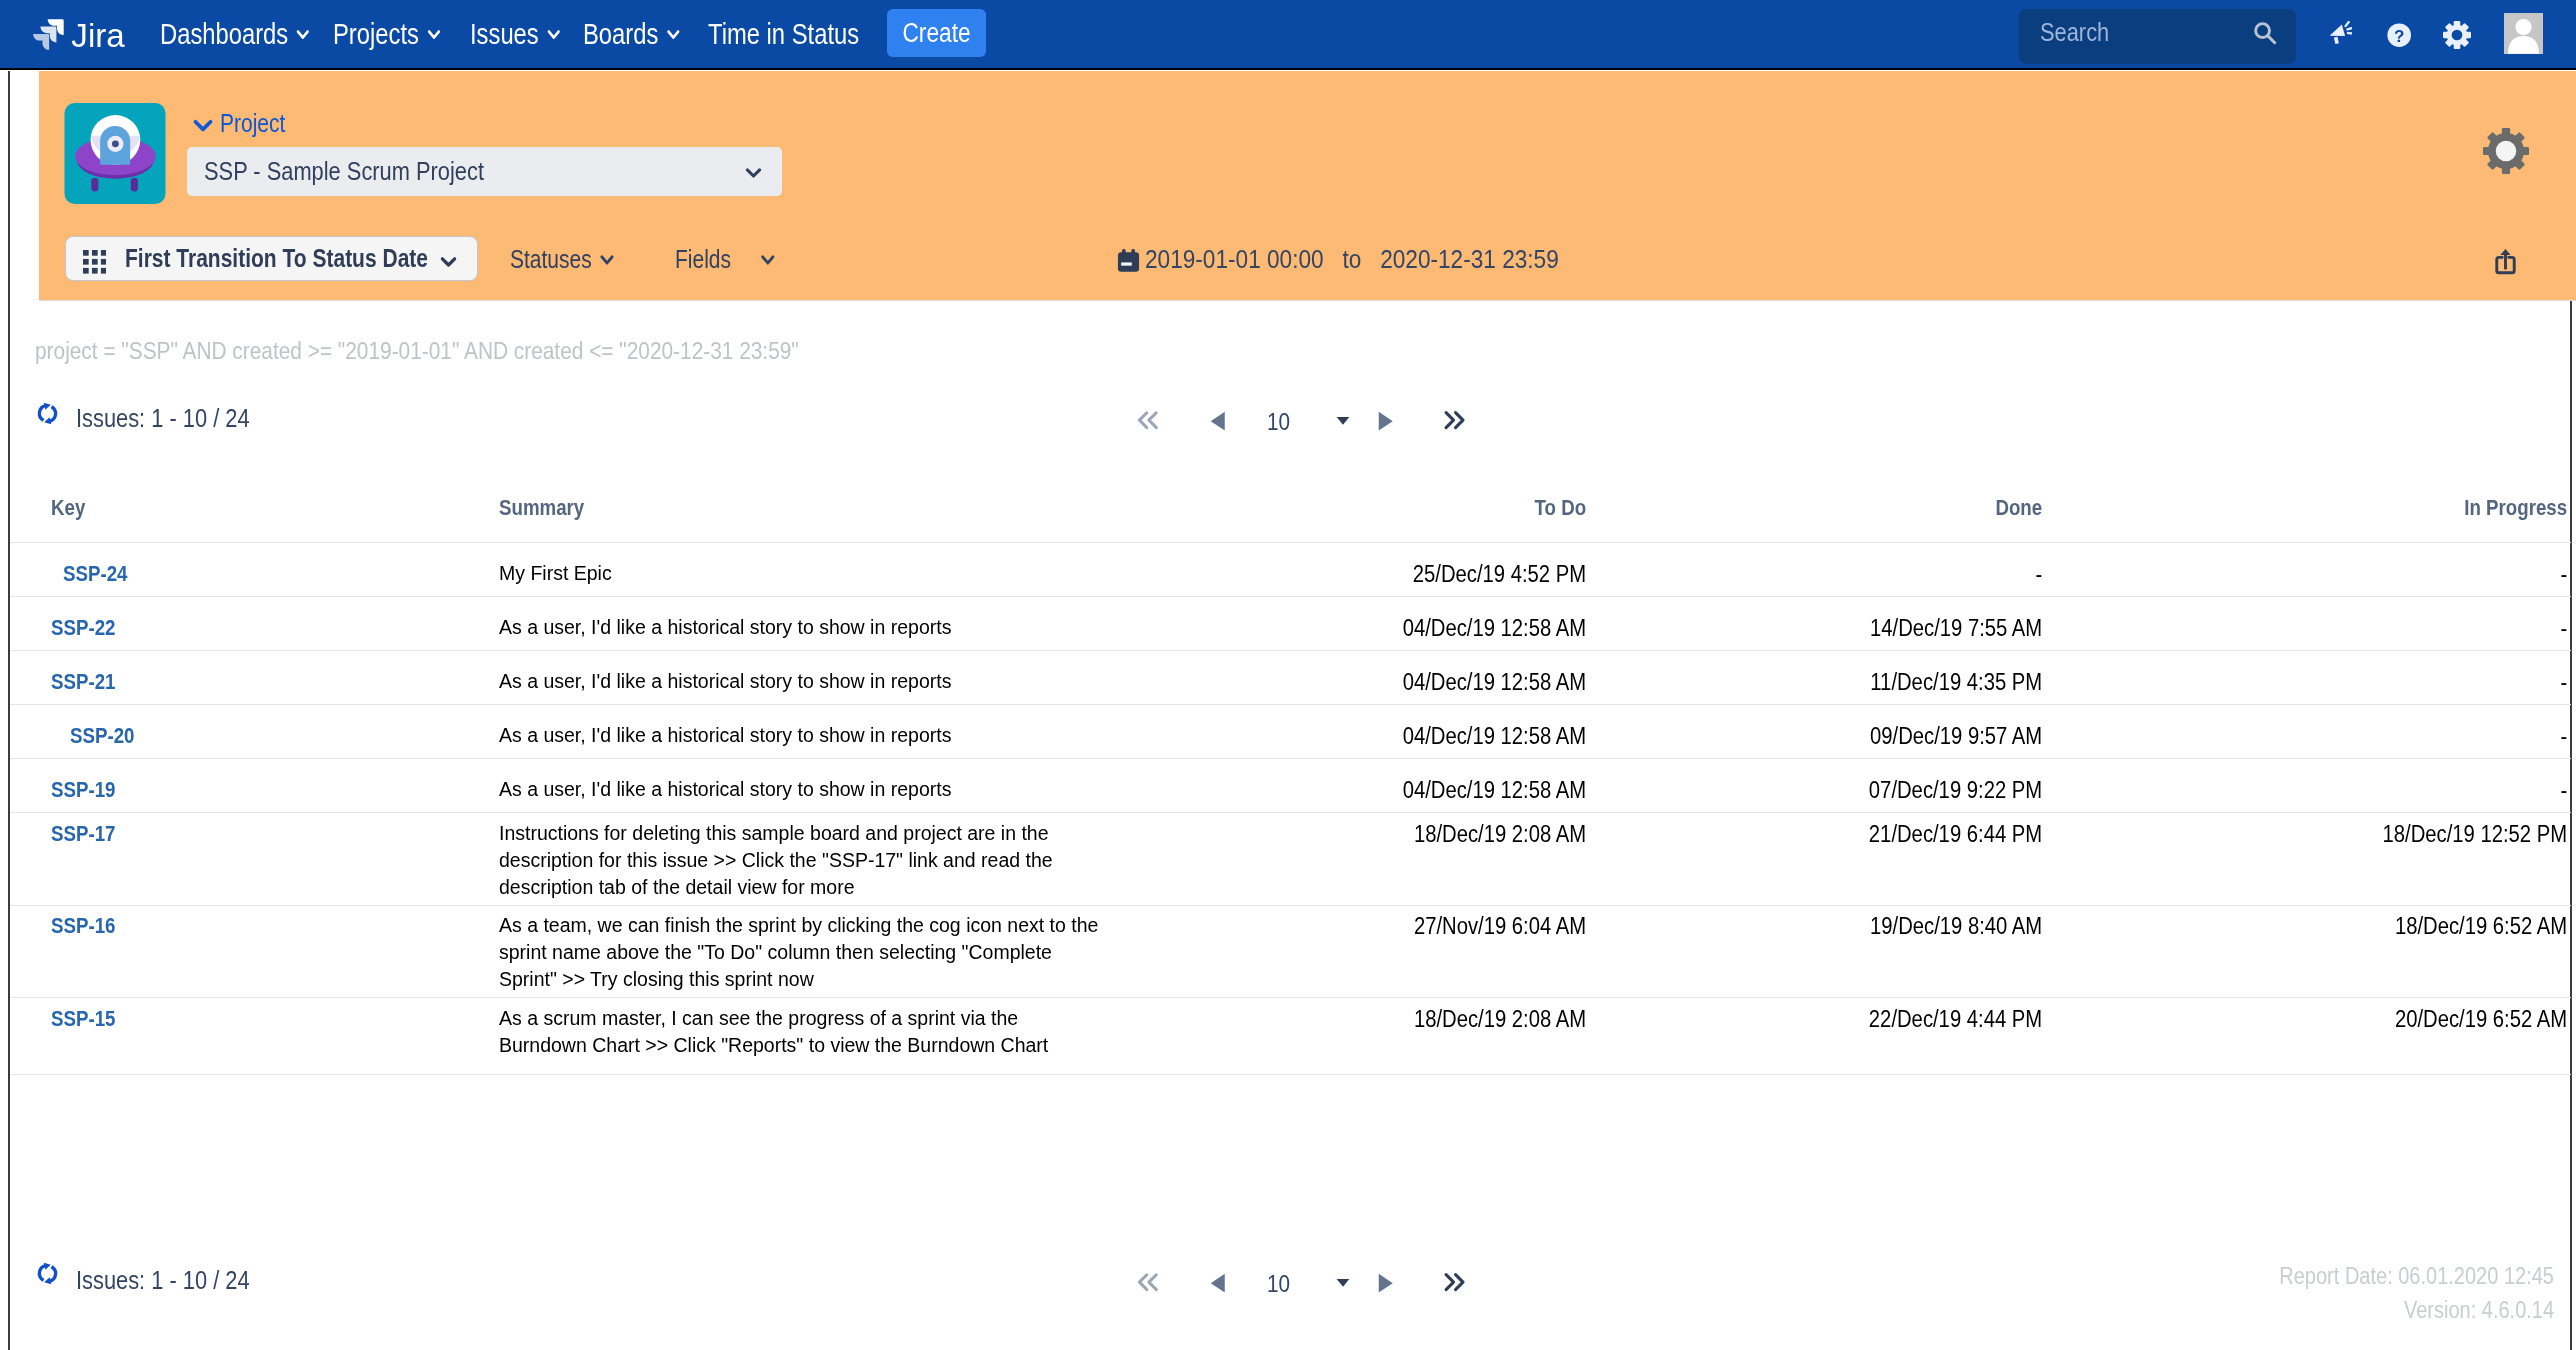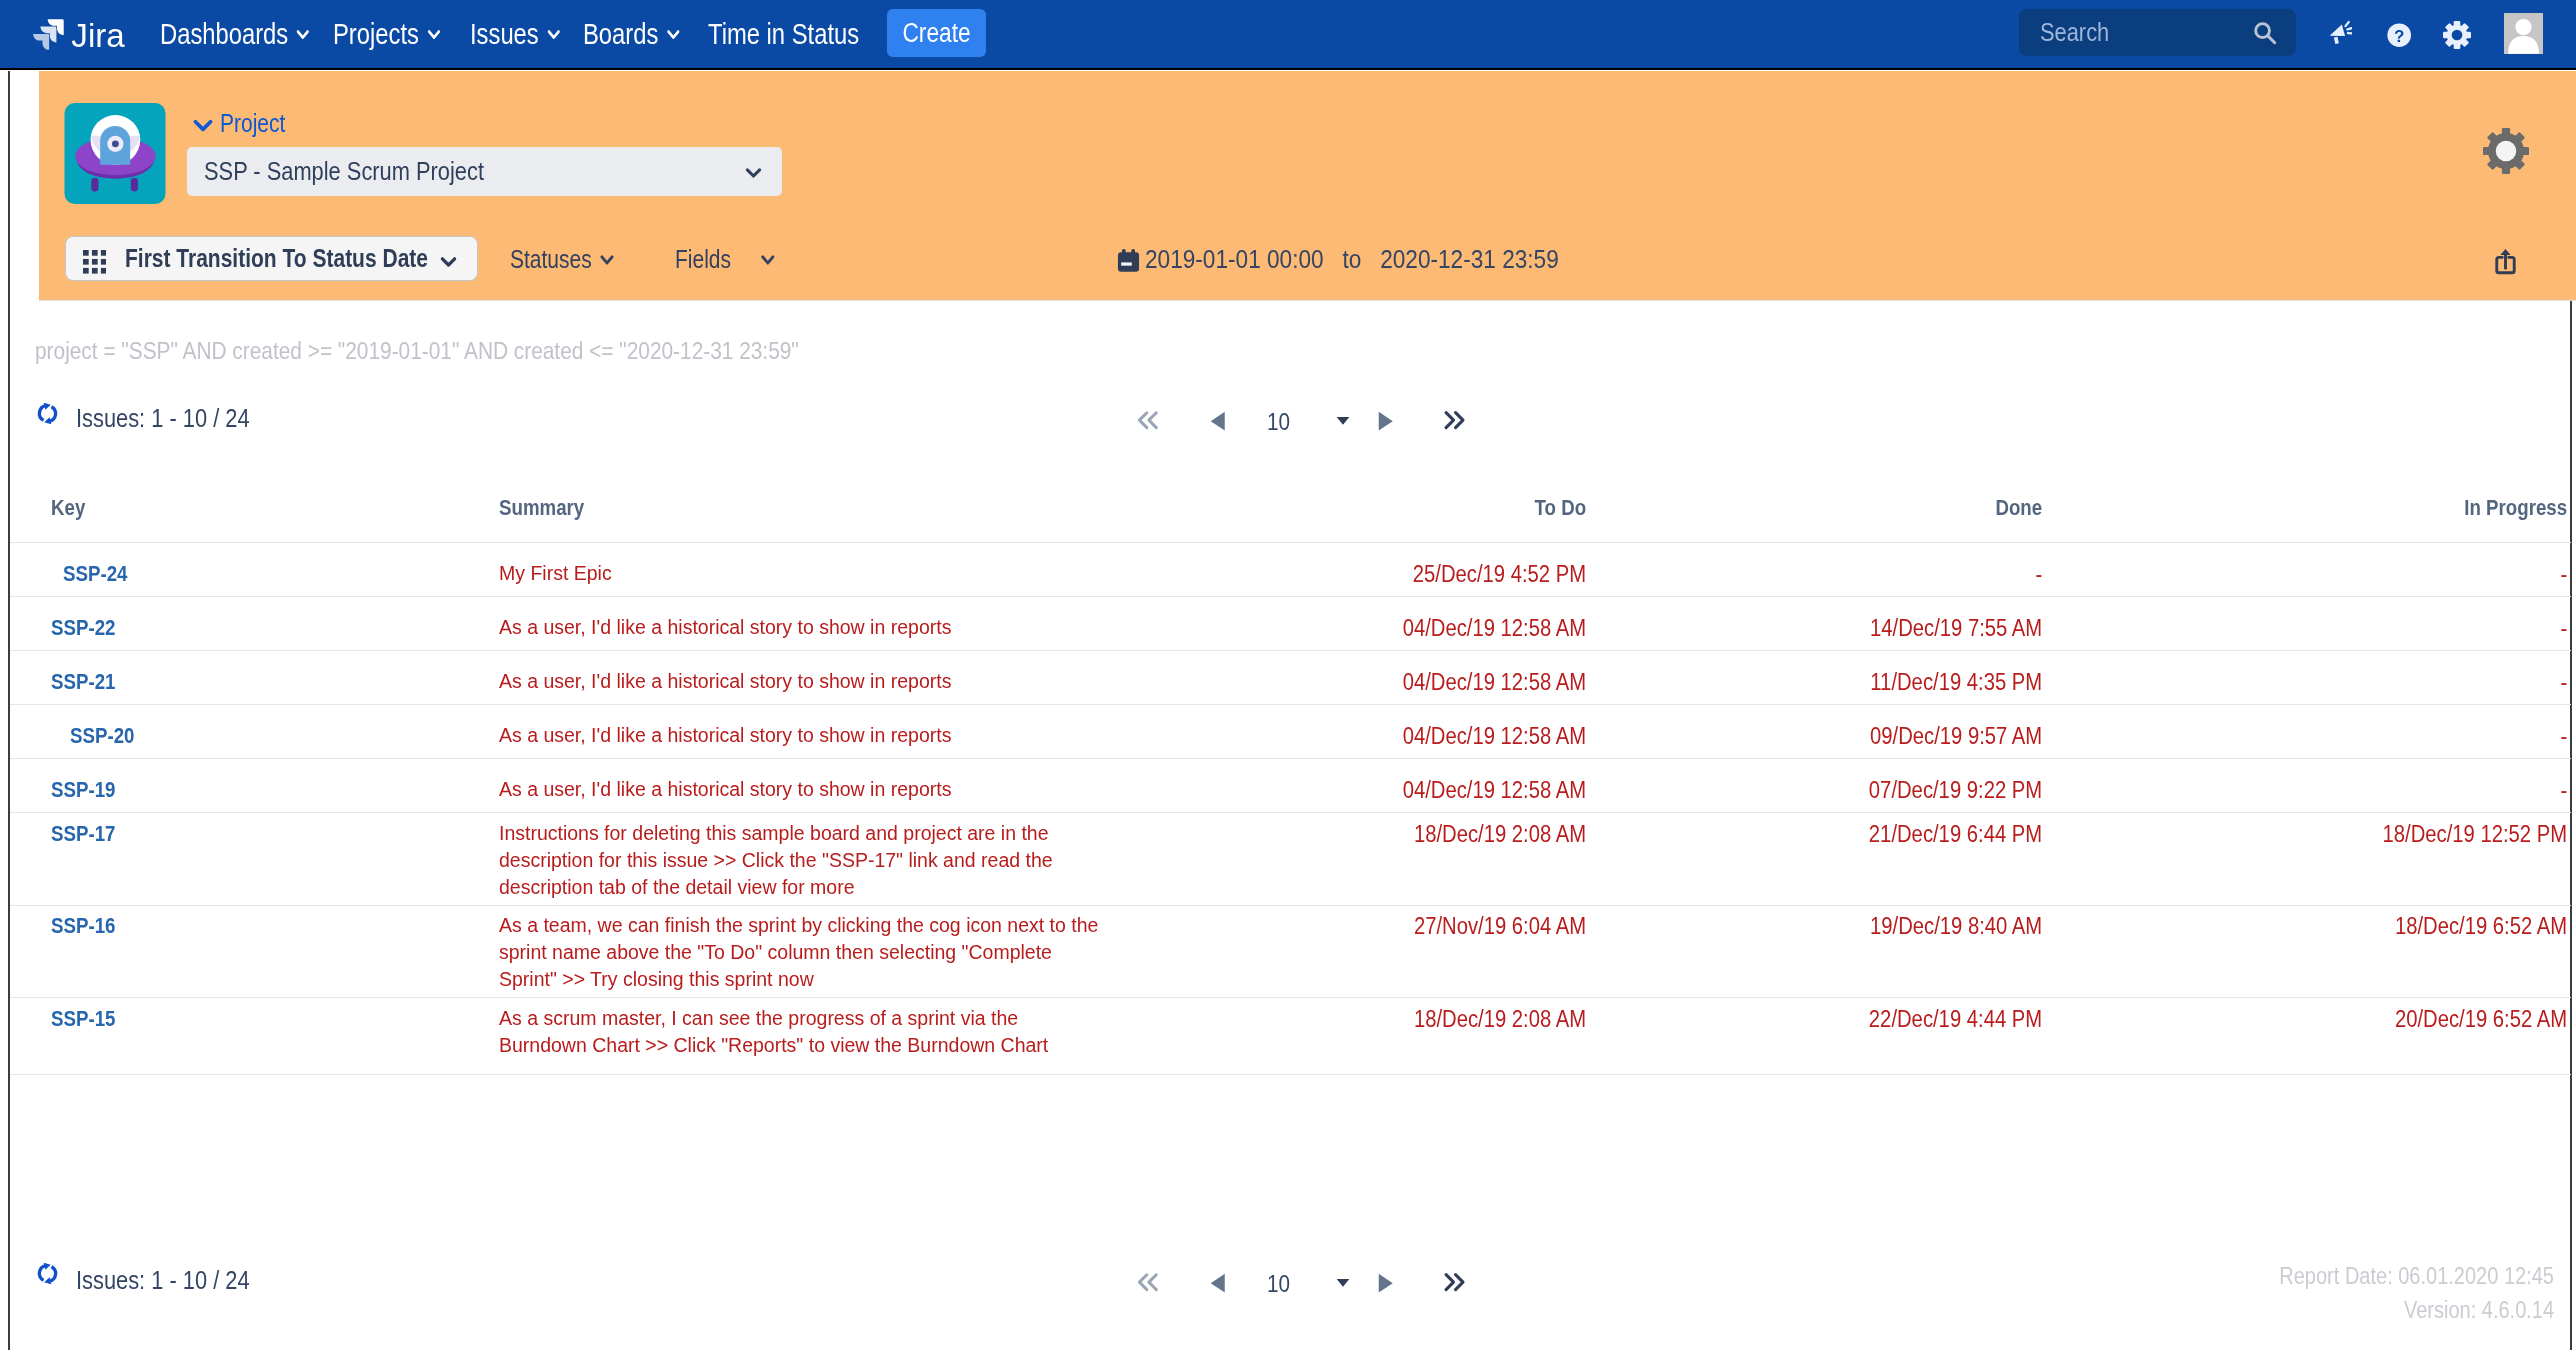--- a/index.html
+++ b/index.html
@@ -6,21 +6,21 @@
 body{width:2576px;height:1350px;position:relative;background:#fff;
      font-family:"Liberation Sans",sans-serif;overflow:hidden;}
 .abs{position:absolute;}
 
 #nav{position:absolute;left:0;top:0;width:2576px;height:68px;background:#0a4aa5;}
 #navline{position:absolute;left:0;top:68px;width:2576px;height:2.4px;background:#010103;}
 .navitem{position:absolute;top:0;height:68px;line-height:68px;color:#fff;font-size:29px;white-space:nowrap;transform:scaleX(.82);transform-origin:left center;}
 .chev{display:inline-block;width:20.3px;height:20.3px;margin-left:8.1px;vertical-align:middle;margin-top:-4.1px;}
 #create{position:absolute;left:887px;top:9px;width:99px;height:48px;background:#2e81ee;
         border-radius:5.7px;color:#fff;font-size:23px;line-height:48px;text-align:center;}
-#search{position:absolute;left:2019px;top:9px;width:277px;height:47px;background:#0b3e7e;
+#search{position:absolute;left:2019px;top:9px;width:277px;height:55px;background:#0b3e7e;
         border-radius:7.3px;color:#9fb6dc;font-size:23px;line-height:47px;}
 #search span{margin-left:21px;display:inline-block;transform:scaleX(.84);transform-origin:left center;font-size:26px;}
 #avatar{position:absolute;left:2504px;top:13px;width:39px;height:41px;background:#c6c6c6;}
 
 #frameL{position:absolute;left:8.1px;top:71px;width:1.6px;height:1279px;background:#3c3c3c;}
 #frameR{position:absolute;left:2570px;top:71px;width:2.4px;height:1279px;background:#3c3c3c;}
 
 #head{position:absolute;left:9.8px;top:71px;width:2561px;height:229px;background:#fdba74;
       border-bottom:1.6px solid #dddfe2;margin-left:29px;}
 #pavatar{position:absolute;left:24.4px;top:32px;width:104px;height:101px;}
@@ -41,21 +41,21 @@
 
 .pgn{position:absolute;font-size:24.4px;color:#344563;transform:scaleX(.85);transform-origin:left center;}
 
 table{border-collapse:collapse;table-layout:fixed;}
 #tbl{position:absolute;left:9.8px;top:476px;width:2561px;}
 th{font-size:22px;font-weight:bold;color:#54667f;padding:21px 0 24.4px 0;line-height:21px;}
 .hx{display:block;transform:scaleX(.85);transform-origin:left center;}
 .hxr{display:block;transform:scaleX(.85);transform-origin:right center;}
 .kx{display:block;transform:scaleX(.85);transform-origin:left center;}
 .dx{display:block;transform:scaleX(.83);transform-origin:right center;}
-td{font-size:19.5px;color:#b91c1c;padding:17px 0 9px 0;line-height:27px;vertical-align:top;}
+td{font-size:19.5px;color:#000000;padding:17px 0 9px 0;line-height:27px;vertical-align:top;}
 td.dt{font-size:24.4px;}
 tr.r td{border-top:0.8px solid #e4e6e9;}
 th.l,td.l{text-align:left;}
 th.r,td.r{text-align:right;}
 td.key{font-weight:bold;color:#2766ad;font-size:22px;}
 tr.m td{padding-top:6.5px;padding-bottom:4px;}
 tr.last td{border-bottom:0.8px solid #e4e6e9;padding-bottom:15.5px !important;}
 
 .grey{color:#c9ccd1;font-size:24.4px;position:absolute;transform:scaleX(.82);transform-origin:right center;}
 </style>

